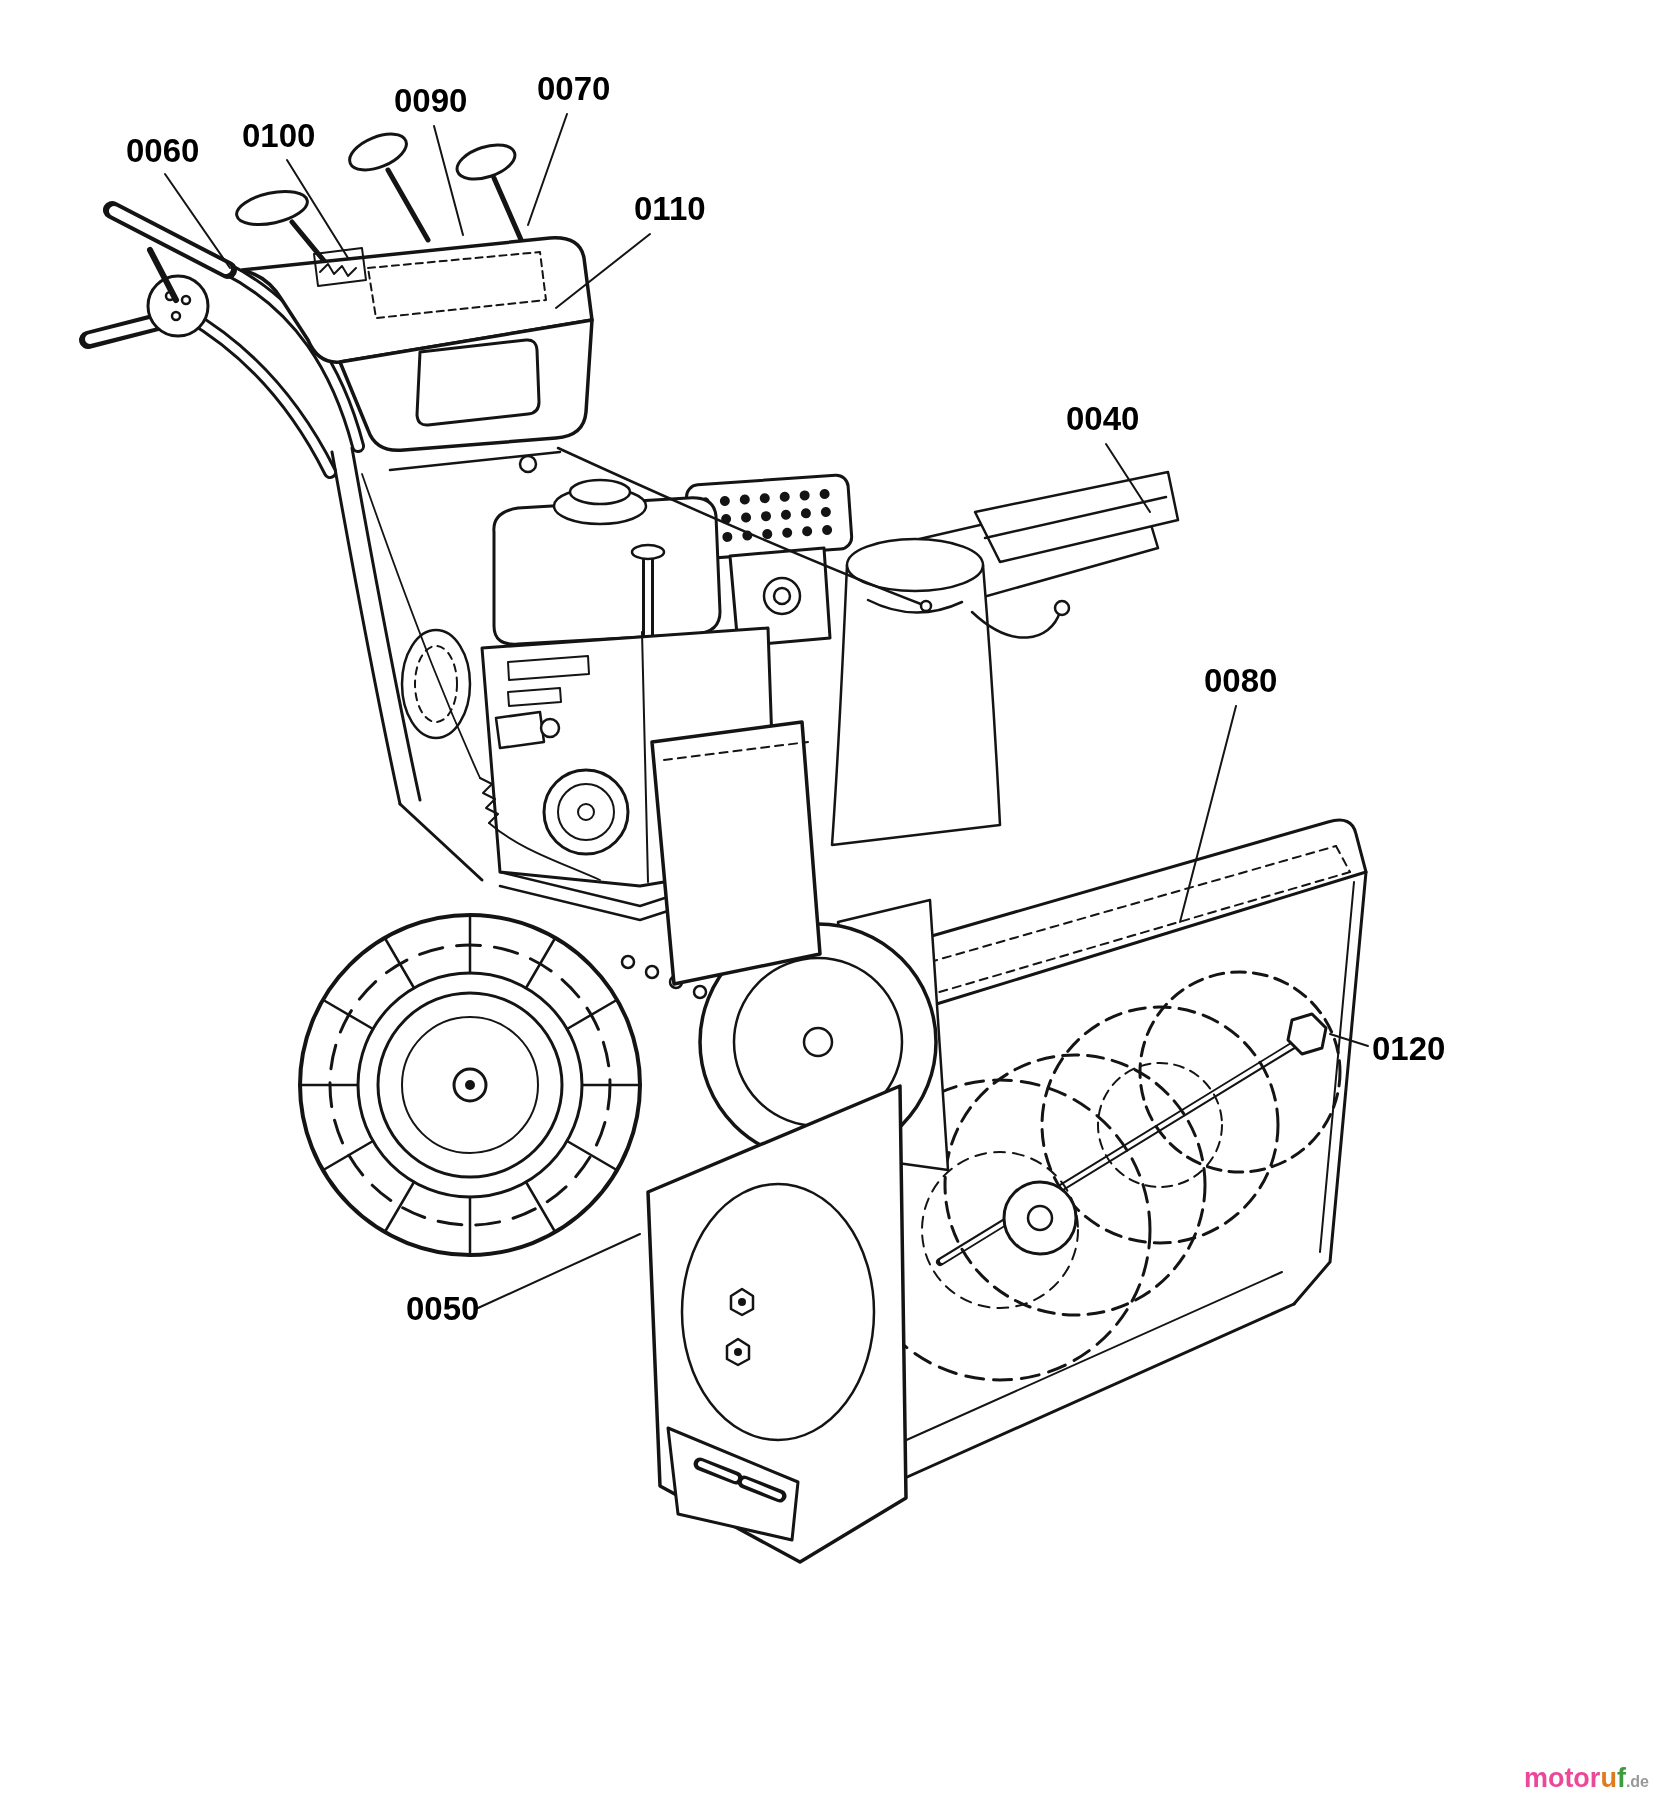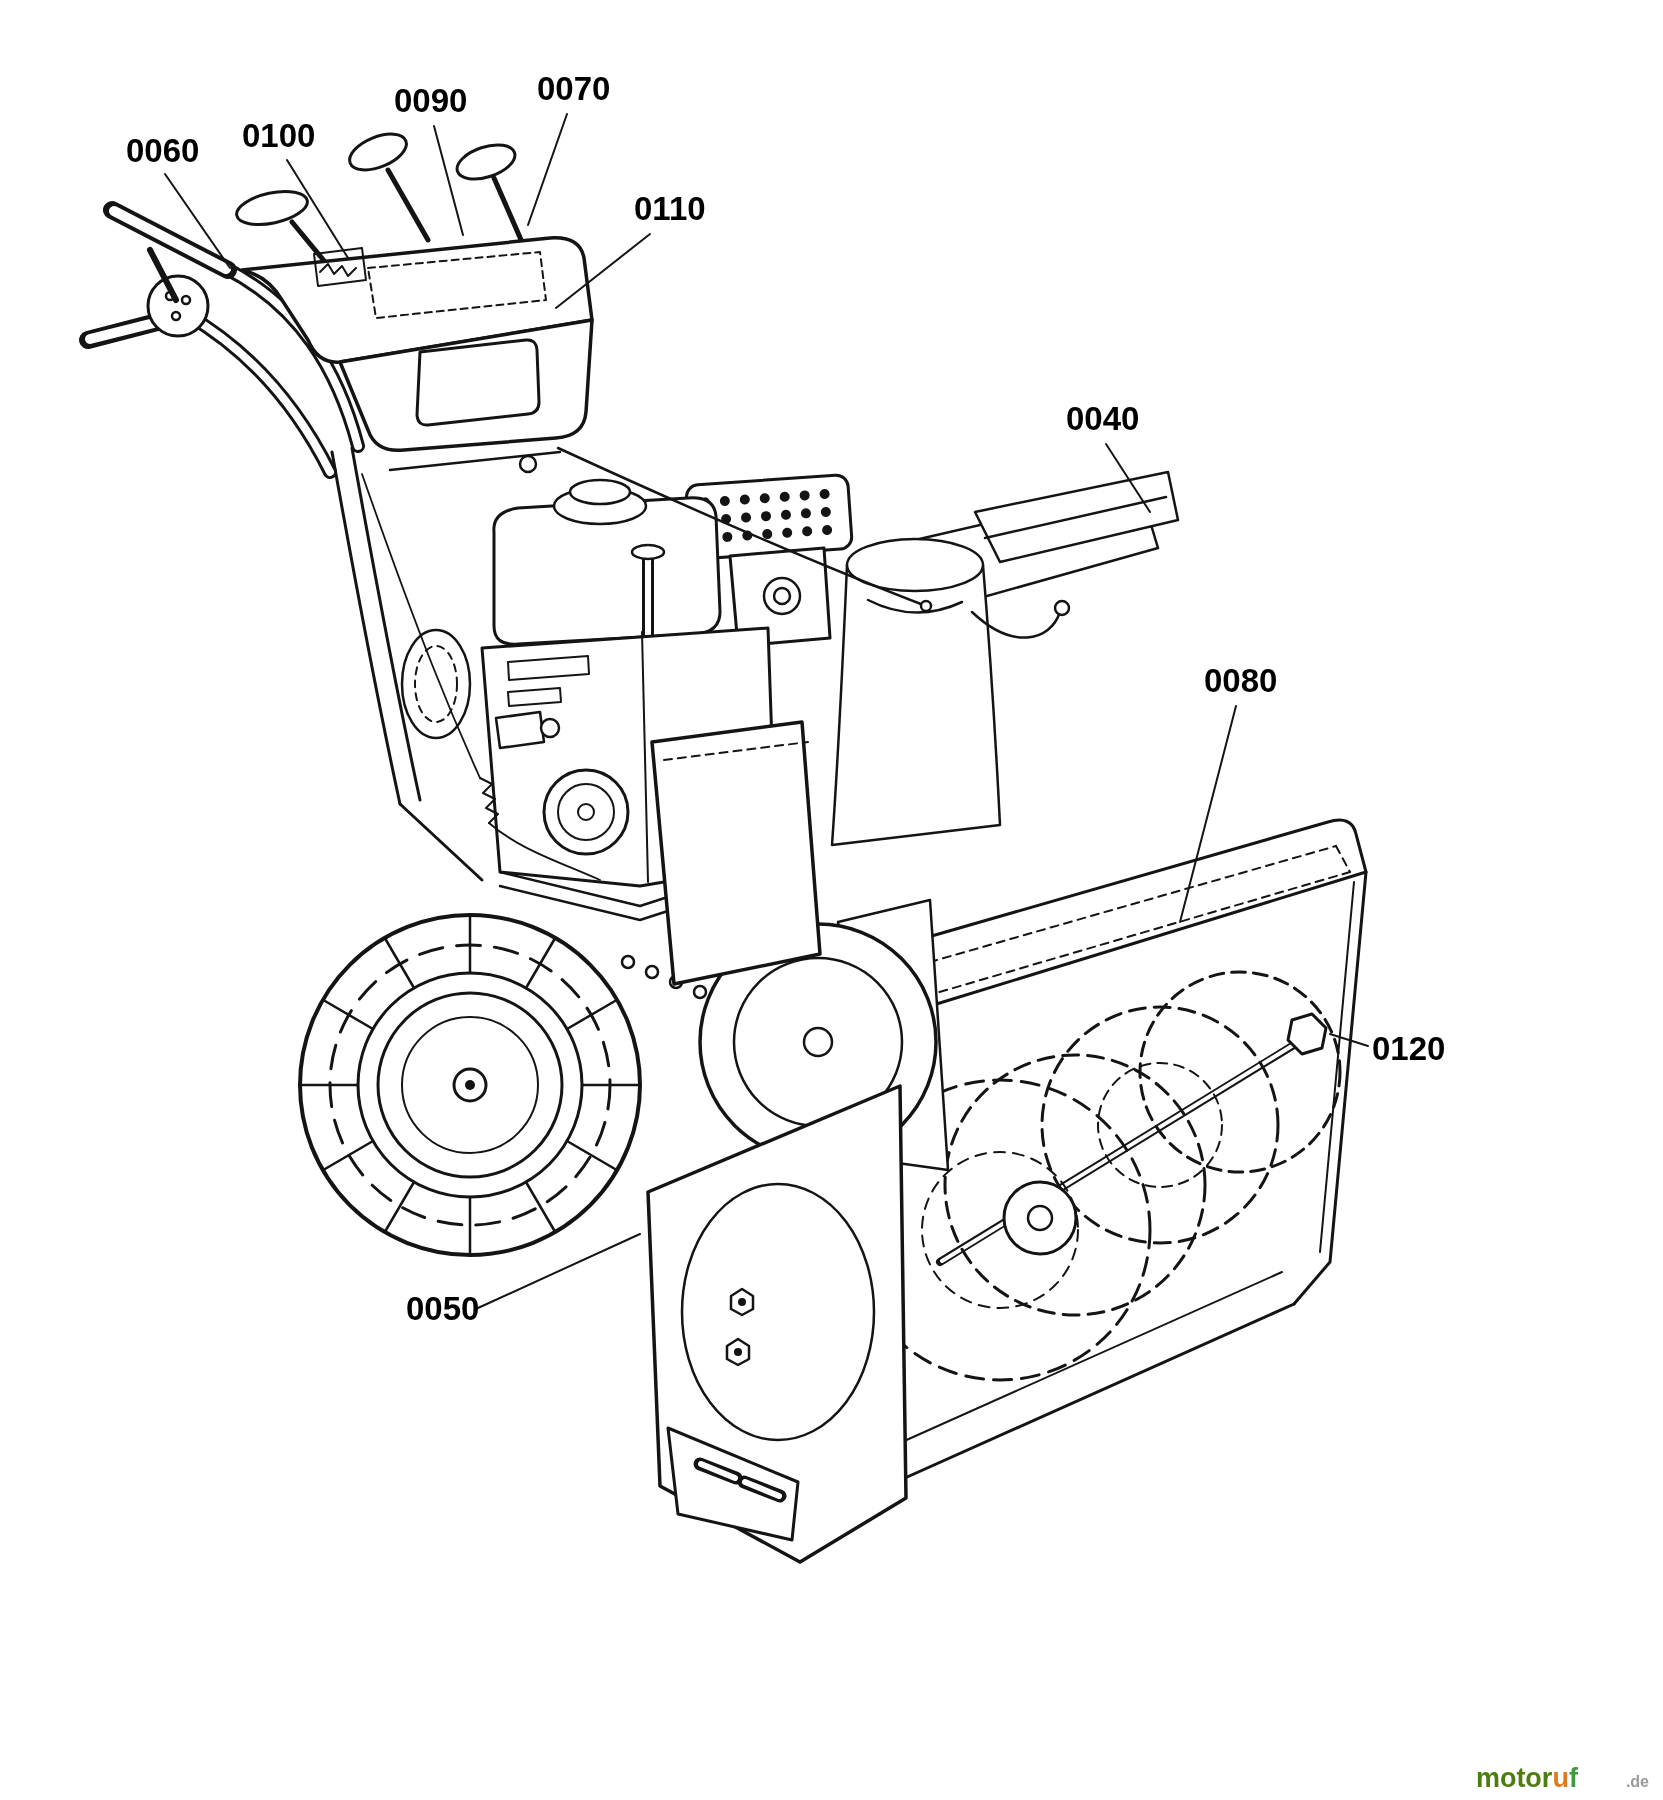--- a/index.html
+++ b/index.html
@@ -7,21 +7,21 @@
     position:relative;width:1663px;height:1800px;background:#ffffff;
     font-family:"Liberation Sans",sans-serif;overflow:hidden;
   }
   .stage svg{position:absolute;left:0;top:0;}
   .callout{font:700 33px "Liberation Sans",sans-serif;fill:#000;}
   .wm{
     position:absolute;right:14px;bottom:8px;
     font-family:"Liberation Sans",sans-serif;font-weight:700;font-size:27px;line-height:1;
   }
   .wm span{display:inline;}
-  .wm .de{font-size:16px;margin-left:48px;}
+  .wm .de{font-size:16px;}
 </style>
 </head>
 <body>
 
 <div class="stage">
 
 <svg width="1663" height="1800" viewBox="0 0 1663 1800" fill="none" stroke="#141414" stroke-width="2.5" stroke-linejoin="round" stroke-linecap="round">
 
   <g>
     <path d="M915,540 L1140,488 L1158,548 L955,605 Z" fill="#fff"></path>
@@ -249,16 +249,16 @@
       <text class="callout" x="1372" y="1060" stroke="none">0120</text>
     </g>
     <g>
       <line x1="478" y1="1308" x2="640" y2="1234"></line>
       <text class="callout" x="406" y="1320" stroke="none">0050</text>
     </g>
   </g>
 </svg>
 
   <div class="wm">
-    <span style="color: #4d7c0f;">motor</span><span style="color: rgb(224, 122, 31);">u</span><span style="color: rgb(63, 155, 63);">f</span><span class="de" style="color: rgb(153, 153, 153);">.de</span>
+    <span style="color: #ec4899;">motor</span><span style="color: rgb(224, 122, 31);">u</span><span style="color: rgb(63, 155, 63);">f</span><span class="de" style="color: rgb(153, 153, 153);">.de</span>
   </div>
 
 </div>
 
 </body></html>

